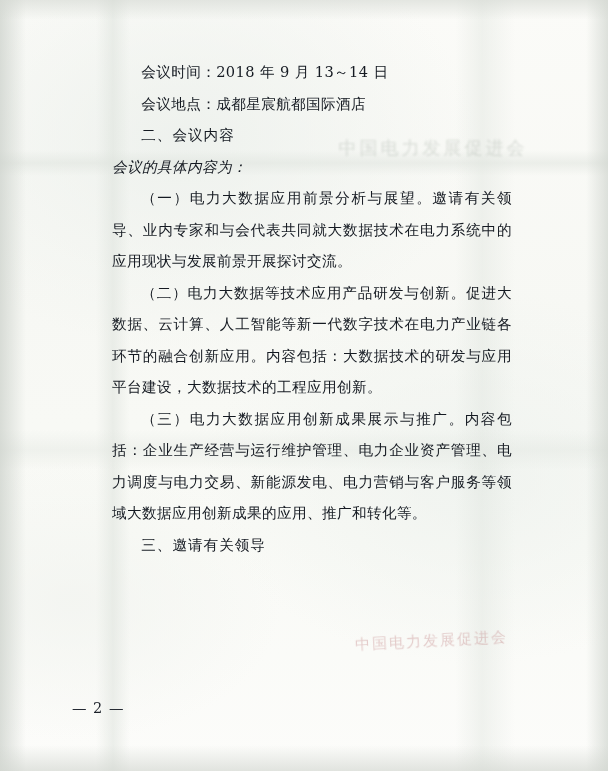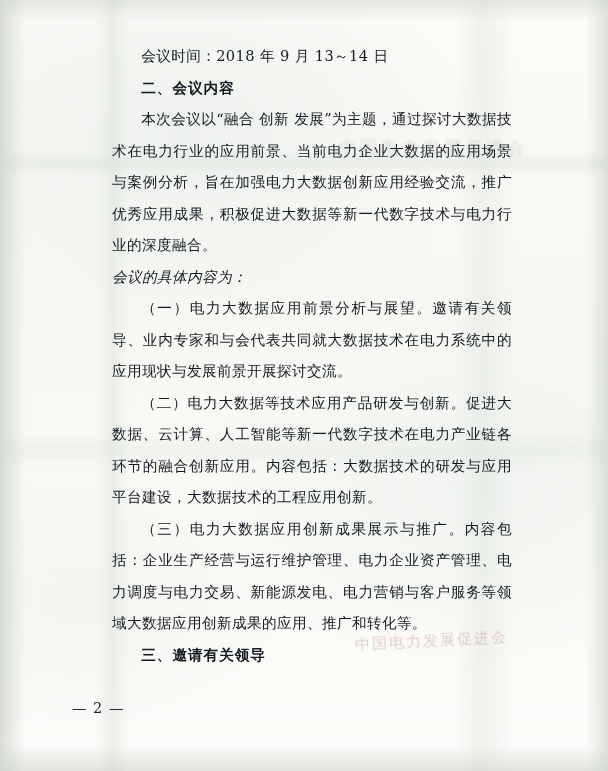--- a/index.html
+++ b/index.html
@@ -100,38 +100,38 @@
     line-height: 40px;
     pointer-events: none;
     white-space: nowrap;
     filter: blur(0.8px);
   }
 
   
   .doc {
     position: absolute;
     left: 112px;
-    top: 40px;
+    top: 56px;
     width: 400px;
     color: #151a22;
     font-size: 14.6px;
     line-height: 31.5px;
     letter-spacing: 0.4px;
     text-align: justify;
     text-justify: inter-ideograph;
   }
   .doc p {
     margin: 0 0 0 0;
   }
   .indent2 {
     text-indent: 2em;
   }
   .heading {
     text-indent: 2em;
-    font-weight: bold;
+    font-weight: normal;
     letter-spacing: 1px;
   }
   .para {
     text-indent: 2em;
   }
   .noindent {
     text-indent: 0;
     font-style: italic;
   }
   .pagenum {
@@ -155,22 +155,22 @@
   <div class="edge-left"></div>
   <div class="edge-right"></div>
   <div class="edge-top"></div>
   <div class="edge-bottom"></div>
 
   <div class="seal-ghost2">中国电力发展促进会</div>
   <div class="seal-ghost">中国电力发展促进会</div>
 
   <div class="doc">
     <p class="indent2">会议时间：2018 年 9 月 13～14 日</p>
+    <p class="indent2">会议地点：成都星宸航都国际酒店</p>
     <p class="heading">二、会议内容</p>
-    <p class="para">本次会议以“融合 创新 发展”为主题，通过探讨大数据技术在电力行业的应用前景、当前电力企业大数据的应用场景与案例分析，旨在加强电力大数据创新应用经验交流，推广优秀应用成果，积极促进大数据等新一代数字技术与电力行业的深度融合。</p>
     <p class="noindent">会议的具体内容为：</p>
     <p class="para">（一）电力大数据应用前景分析与展望。邀请有关领导、业内专家和与会代表共同就大数据技术在电力系统中的应用现状与发展前景开展探讨交流。</p>
     <p class="para">（二）电力大数据等技术应用产品研发与创新。促进大数据、云计算、人工智能等新一代数字技术在电力产业链各环节的融合创新应用。内容包括：大数据技术的研发与应用平台建设，大数据技术的工程应用创新。</p>
     <p class="para">（三）电力大数据应用创新成果展示与推广。内容包括：企业生产经营与运行维护管理、电力企业资产管理、电力调度与电力交易、新能源发电、电力营销与客户服务等领域大数据应用创新成果的应用、推广和转化等。</p>
     <p class="heading">三、邀请有关领导</p>
   </div>
 
   <div class="pagenum">— 2 —</div>
 
 </div>

